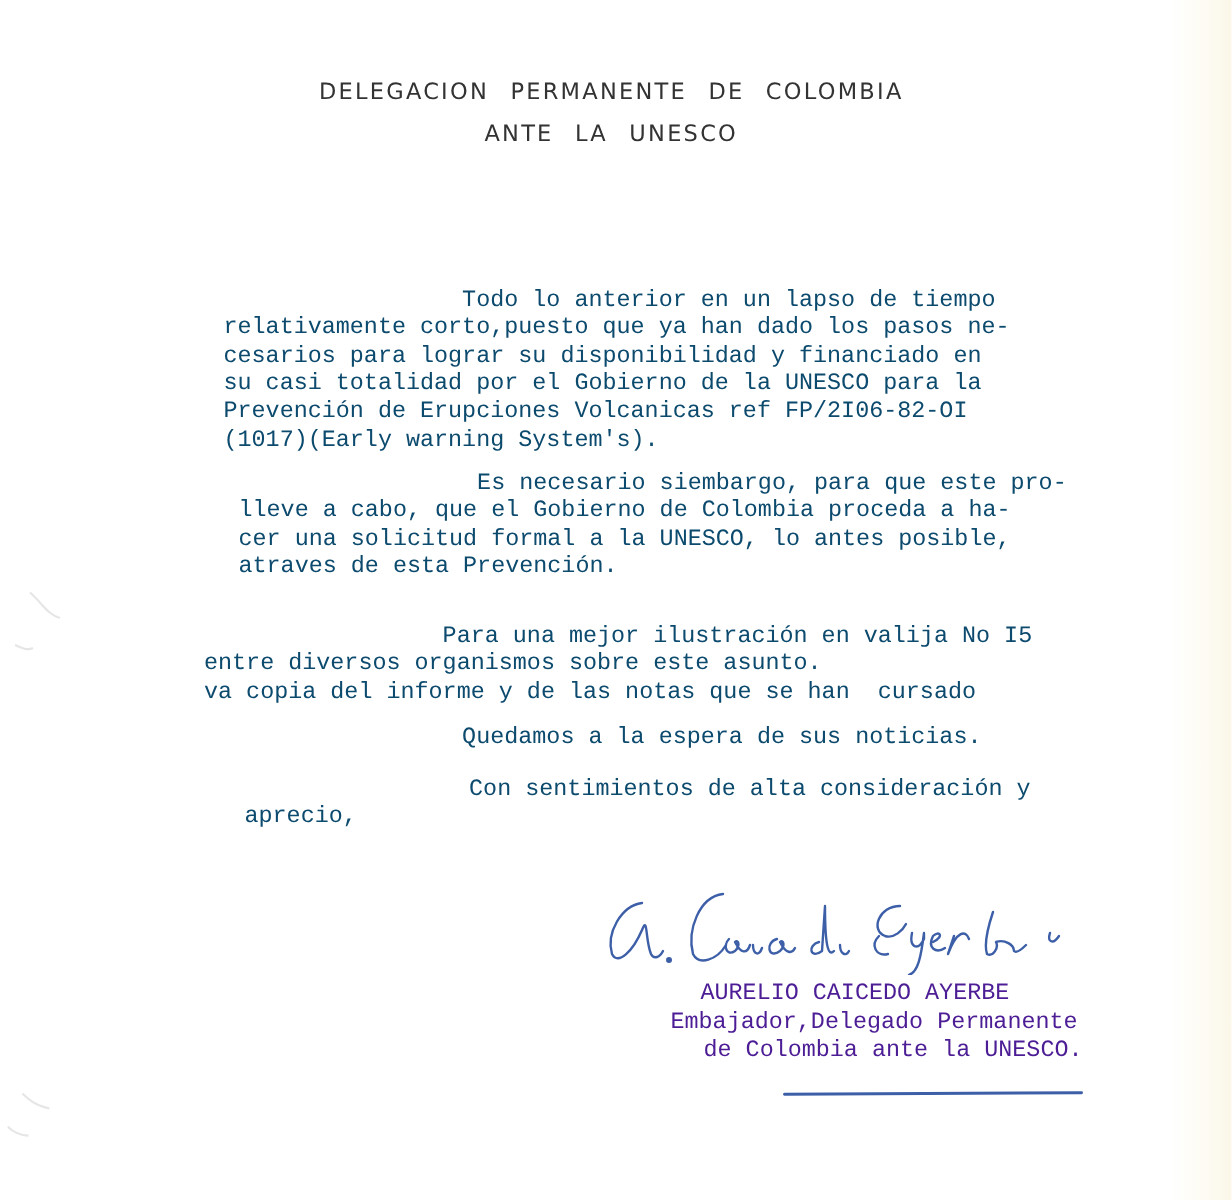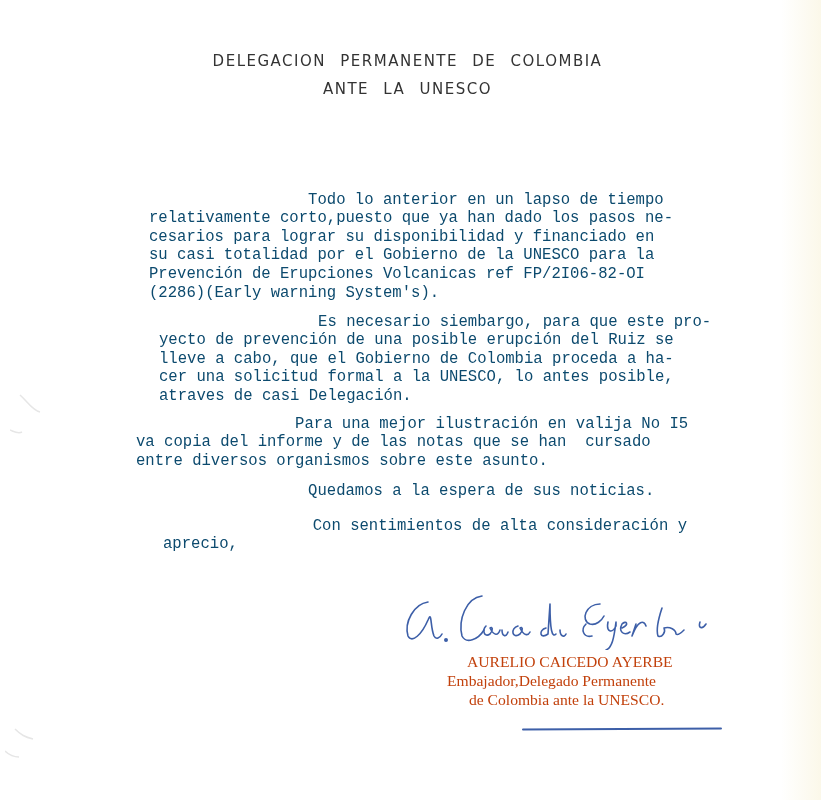--- a/index.html
+++ b/index.html
@@ -16,50 +16,50 @@
       font-family:"DejaVu Sans", sans-serif; font-weight:500; color:#333;
       letter-spacing:1.5px; word-spacing:8px; font-size:15px;
     }
     .lh1 { top:52px; left:-3px; }
     .lh2 { top:80px; left:-3px; }
     .body-text {
       position:absolute; font-family:"Liberation Mono", monospace; font-size:15.6px;
       line-height:18.6px; color:#0c4a6e; white-space:pre;
     }
     .sig-block {
-      position:absolute; font-family:Liberation Serif, serif; font-size:15.6px;
-      line-height:18.6px; color:#c2410c; white-space:pre;
+      position:absolute; font-family:Liberation Mono, monospace; font-size:15.6px;
+      line-height:18.6px; color:#4c1d95; white-space:pre;
     }
     .signature {
       position:absolute; left:400px; top:590px; width:340px; height:60px;
     }
     .rule {
       position:absolute; left:522px; top:728px; width:200px; height:2px; background:#3d5fa8;
       border-radius:1px; transform:rotate(-0.3deg);
     }
     .smudge { position:absolute; }
   </style>
 </head>
 <body>
 
 <div class="edge-right"></div>
 
 <div class="letterhead lh1">DELEGACION PERMANENTE DE COLOMBIA</div>
 <div class="letterhead lh2">ANTE LA UNESCO</div>
 
 <div class="body-text" style="left:149px; top:172px;">
-<div>                 Todo lo anterior en un lapso de tiempo</div><div>relativamente corto,puesto que ya han dado los pasos ne-</div><div>cesarios para lograr su disponibilidad y financiado en</div><div>su casi totalidad por el Gobierno de la UNESCO para la</div><div>Prevención de Erupciones Volcanicas ref FP/2I06-82-OI</div><div>(2286)(Early warning System's).</div>
+<div>                 Todo lo anterior en un lapso de tiempo</div><div>relativamente corto,puesto que ya han dado los pasos ne-</div><div>cesarios para lograr su disponibilidad y financiado en</div><div>su casi totalidad por el Gobierno de la UNESCO para la</div><div>Prevención de Erupciones Volcanicas ref FP/2I06-82-OI</div><div>(1017)(Early warning System's).</div>
 </div>
 
 <div class="body-text" style="left:159px; top:294px;">
-<div>                 Es necesario siembargo, para que este pro-</div><div>yecto de prevención de una posible erupción del Ruiz se</div><div>lleve a cabo, que el Gobierno de Colombia proceda a ha-</div><div>cer una solicitud formal a la UNESCO, lo antes posible,</div><div>atraves de casi Delegación.</div>
+<div>                 Es necesario siembargo, para que este pro-</div><div>lleve a cabo, que el Gobierno de Colombia proceda a ha-</div><div>cer una solicitud formal a la UNESCO, lo antes posible,</div><div>atraves de esta Prevención.</div>
 </div>
 
 <div class="body-text" style="left:136px; top:396px;">
-<div>                 Para una mejor ilustración en valija No I5</div><div>va copia del informe y de las notas que se han  cursado</div><div>entre diversos organismos sobre este asunto.</div>
+<div>                 Para una mejor ilustración en valija No I5</div><div>entre diversos organismos sobre este asunto.</div><div>va copia del informe y de las notas que se han  cursado</div>
 </div>
 
 <div class="body-text" style="left:149px; top:463px;font-family:Liberation Mono, monospace;">
 <div>                 Quedamos a la espera de sus noticias.</div>
 </div>
 
 <div class="body-text" style="left:149px; top:498px;margin-left:14px;">
 <div>                Con sentimientos de alta consideración y</div><div>aprecio,</div>
 </div>
 

